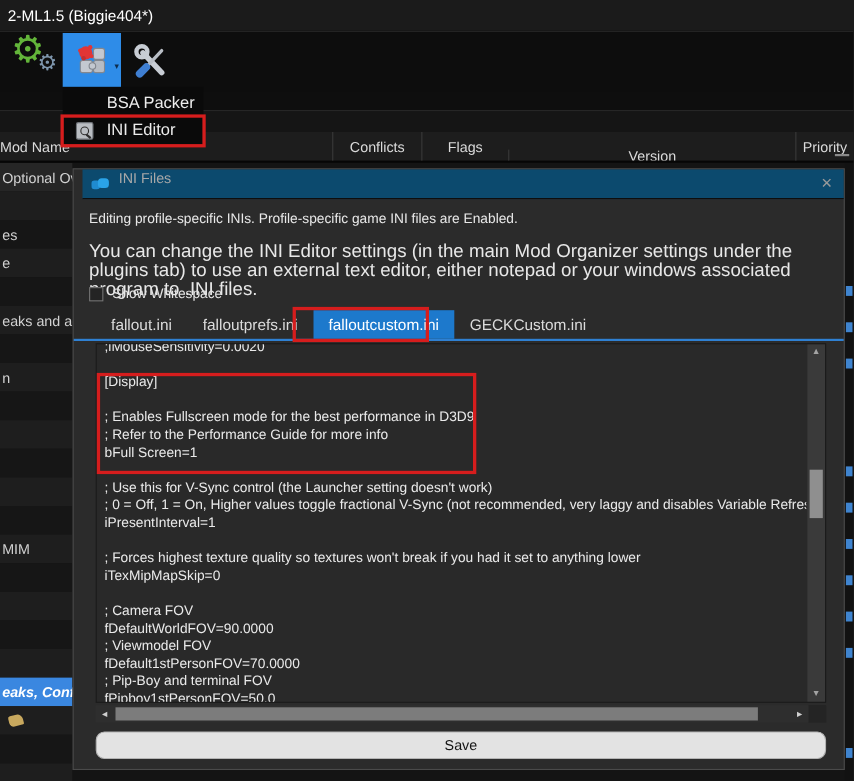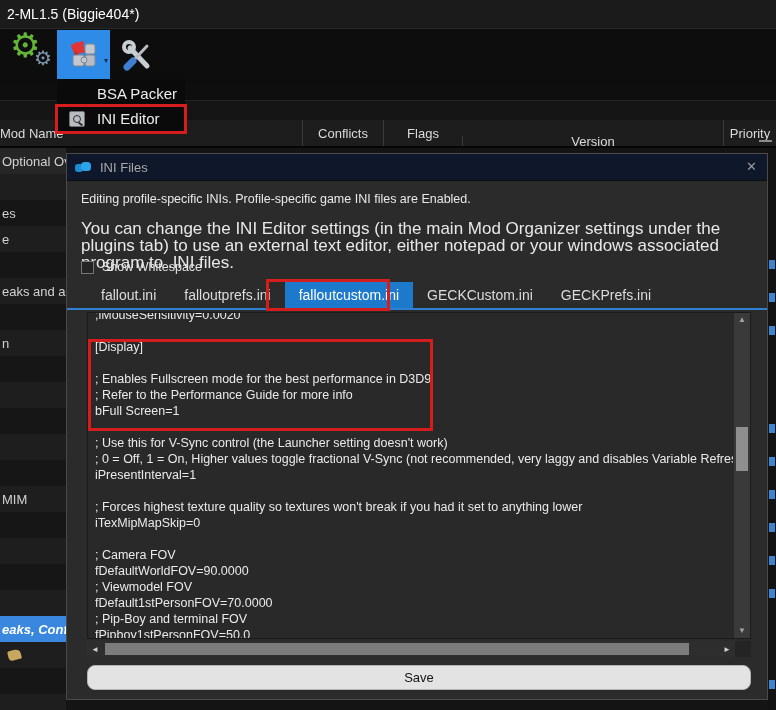--- a/index.html
+++ b/index.html
@@ -41,22 +41,22 @@
   .srow:nth-child(odd){background:#161616}
   .srow:nth-child(even){background:#1e1e1e}
   .srow.first{background:#262626}
   .srow.selected{background:var(--selblue,#3a87e0);color:#fff;font-style:italic;font-weight:bold}
   .side-icon{display:inline-block;width:13px;height:10px;background:#c8a85e;border-radius:2px 5px 1px 4px;margin-left:6px;transform:rotate(-14deg)}
   .rightstrip{position:absolute;left:768px;top:148px;width:8px;height:562px;background:#121212;z-index:1;overflow:hidden}
   .bluebit{position:absolute;left:1px;width:6px;height:9px;background:#3f84cf}
   
   .dialog{position:absolute;left:66px;top:153px;width:702px;height:547px;background:#2b2b2b;
     border:1px solid #4a4a4a;box-sizing:border-box;z-index:5}
-  .dlg-title{position:absolute;left:0;top:0;right:0;height:27px;background:#0f172a;border-bottom:1px solid #0e0e0e;
-    display:flex;align-items:center;padding-left:8px;color:#a8a8a8;font-size:13px;box-sizing:border-box}
+  .dlg-title{position:absolute;left:8px;top:0;right:0;height:27px;background:#0c4a6e;border-bottom:1px solid #0e0e0e;
+    display:flex;padding-left:8px;color:#a8a8a8;font-size:13px;box-sizing:border-box}
   .dlg-title-icon{margin-right:8px;display:flex;align-items:center}
   .dlg-close{position:absolute;right:10px;top:5px;color:#9a9a9a;font-size:13px;line-height:16px}
   .dlg-msg1{position:absolute;left:14px;top:38px;font-size:12.5px;color:#e8e8e8;white-space:nowrap}
   .dlg-msg2{position:absolute;left:14px;top:66px;width:678px;font-size:17px;color:#e8e8e8;line-height:17px}
   .dlg-check{position:absolute;left:14px;top:106px;display:flex;align-items:flex-end;font-size:12.5px;color:#e4e4e4}
   .checkbox{width:13px;height:13px;border:1px solid #767676;background:#242424;margin-right:8px;box-sizing:border-box}
   .tabs{position:absolute;left:20px;top:128px;height:26px;display:flex}
   .tab{height:26px;display:flex;align-items:center;padding:0 14px;font-size:14px;color:#dcdcdc;white-space:nowrap}
   .tab.active{background:var(--tabblue,#1d79cc);color:#fff}
   .tab-underline{position:absolute;left:0;top:154px;width:700px;height:2px;background:#2f80d2}
@@ -235,21 +235,20 @@
   <div class="dlg-msg2">You can change the INI Editor settings (in the main Mod Organizer settings under the plugins tab) to use an external text editor, either notepad or your windows associated program to .INI files.</div>
   <div class="dlg-check">
     <span class="checkbox"></span>
     <span>Show Whitespace</span>
   </div>
   <div class="tabs" id="tabs">
       <div class="tab">fallout.ini</div>
       <div class="tab">falloutprefs.ini</div>
       <div class="tab active">falloutcustom.ini</div>
       <div class="tab">GECKCustom.ini</div>
-      <div class="tab">GECKPrefs.ini</div>
     </div>
   <div class="tab-underline"></div>
   <div class="editor">
     <div class="code" id="code">
         <div class="codeline">;iMouseSensitivity=0.0020</div>
         <div class="codeline"> </div>
         <div class="codeline">[Display]</div>
         <div class="codeline"> </div>
         <div class="codeline">; Enables Fullscreen mode for the best performance in D3D9</div>
         <div class="codeline">; Refer to the Performance Guide for more info</div>

